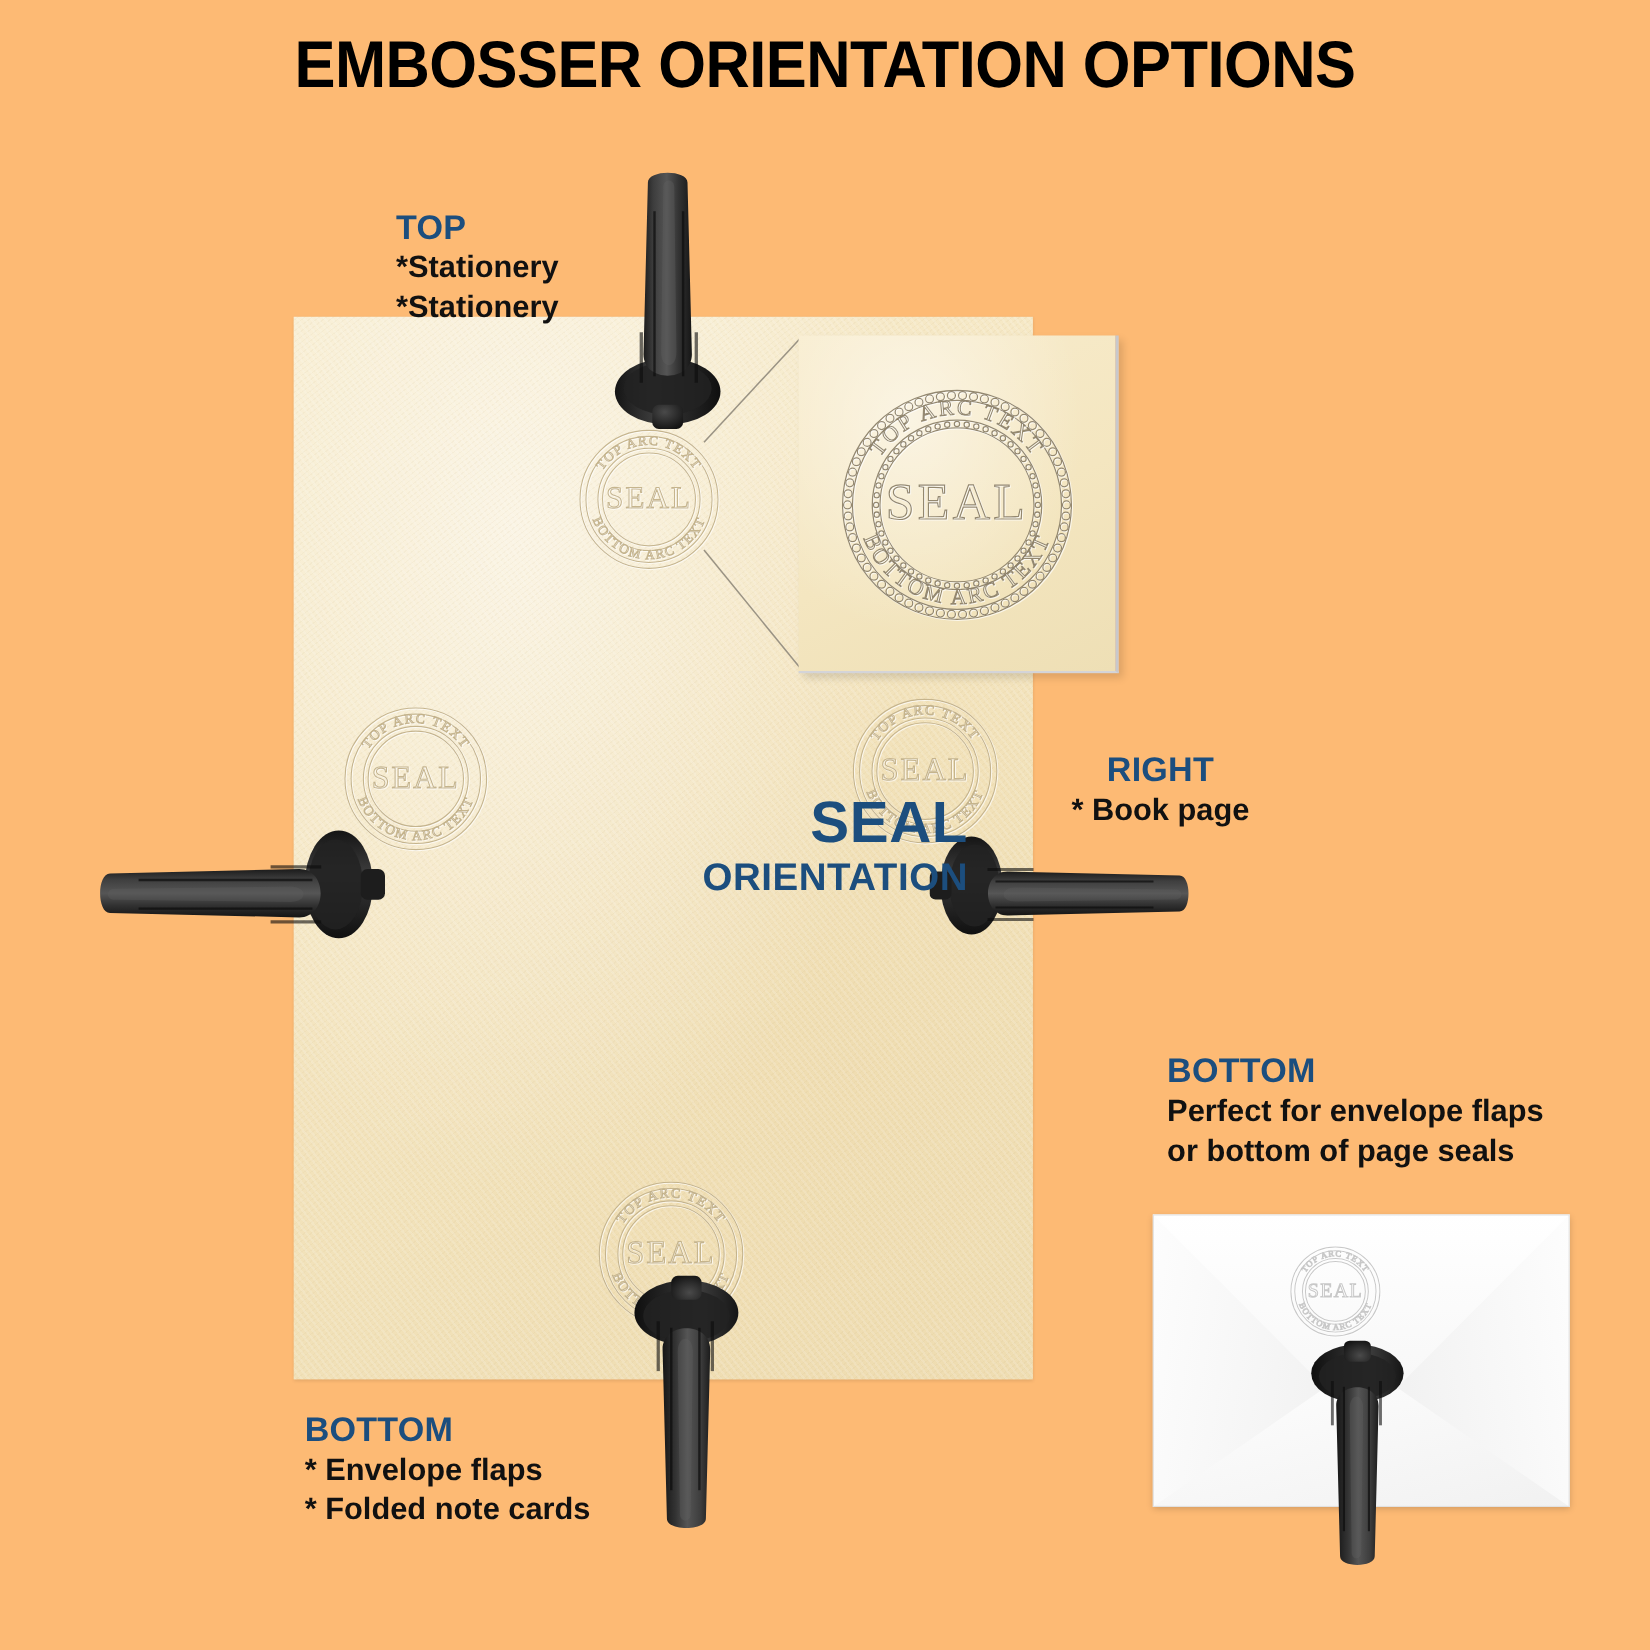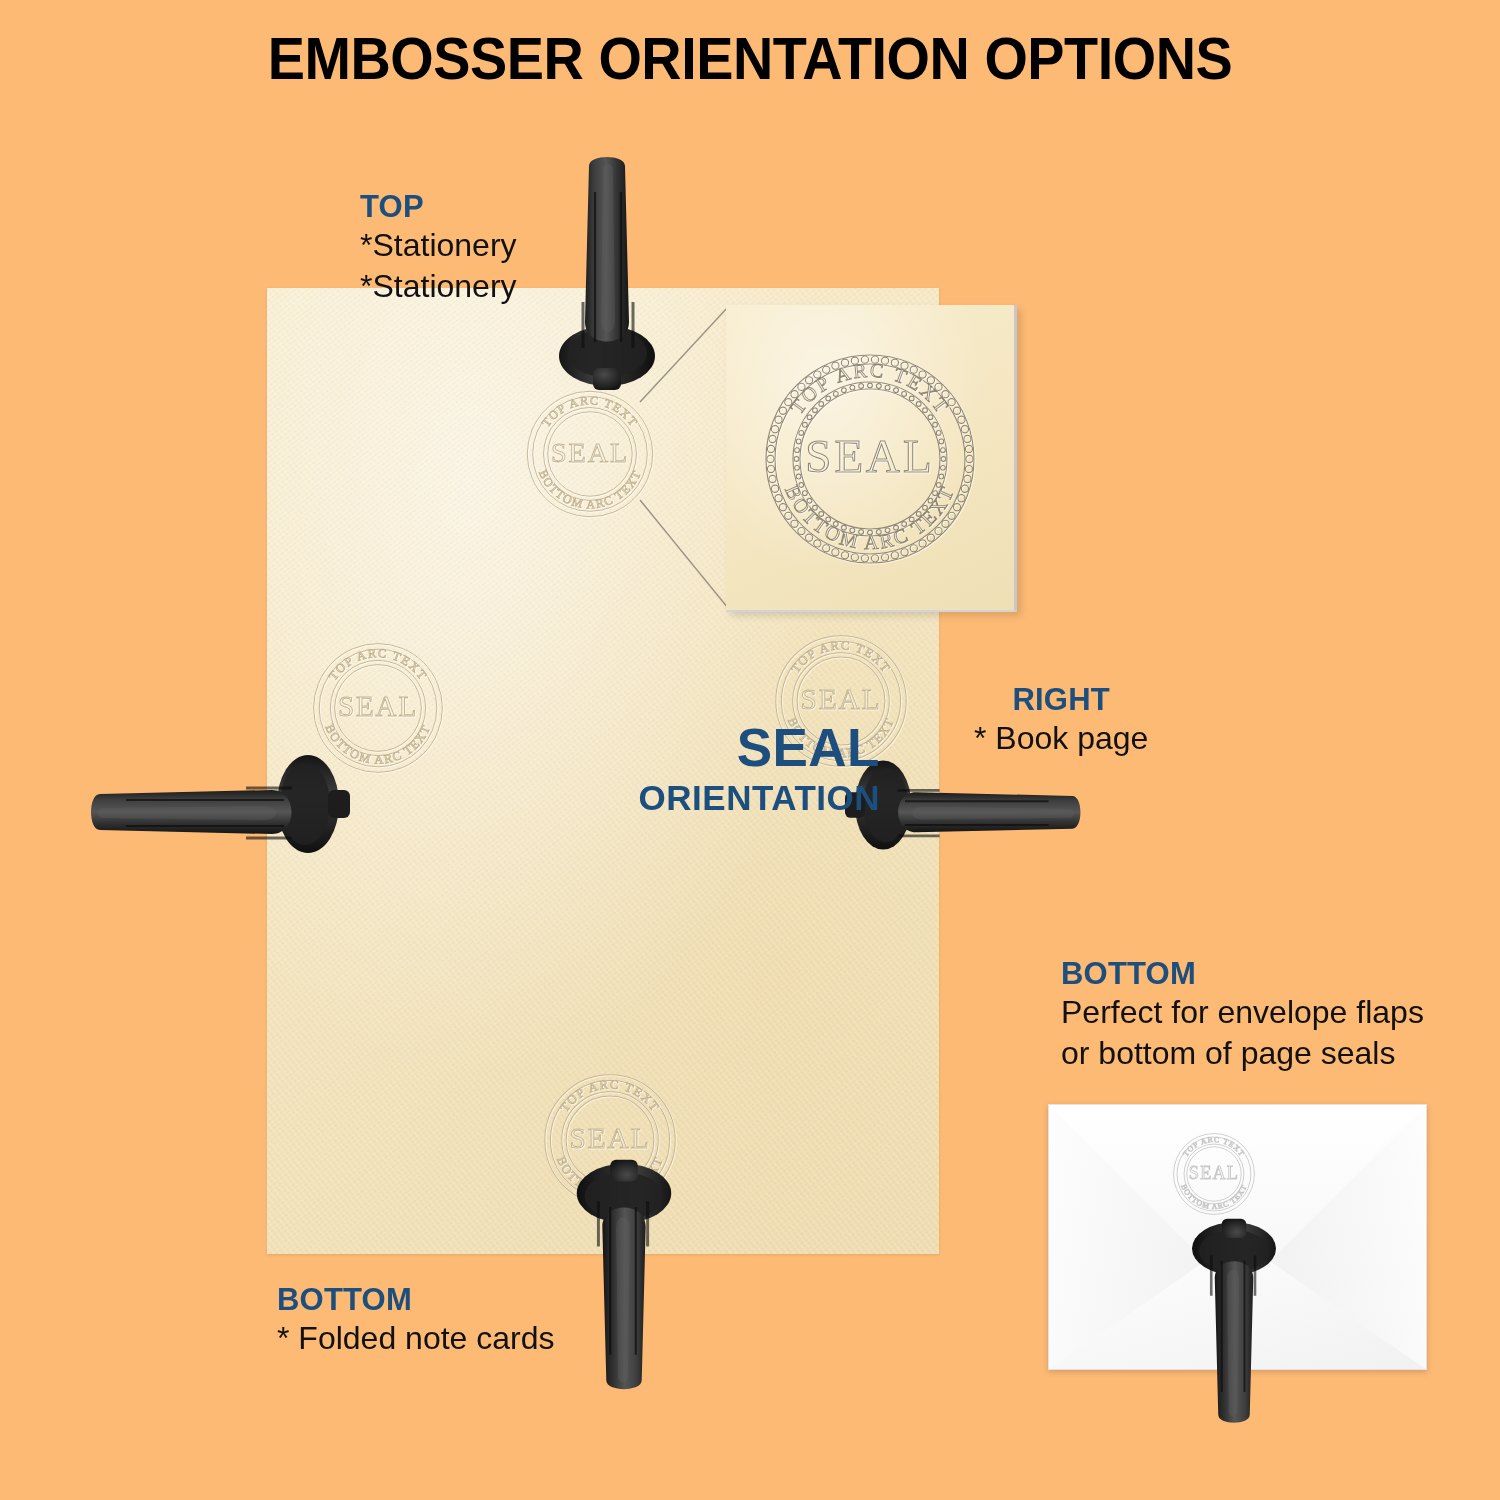--- a/index.html
+++ b/index.html
@@ -82,22 +82,22 @@
   .label-block{ position:absolute; }
   .label-head{
     color:#1c4e7e;
     font-weight:bold;
     font-size:31px;
     letter-spacing:.2px;
     line-height:1.12;
   }
   .label-line{
     color:#111111;
-    font-weight:normal;
-    font-size:32px;
+    font-weight:bold;
+    font-size:28px;
     line-height:1.28;
     white-space:nowrap;
   }
   #label-top{ left:360px; top:180px;margin-top:10px; }
   #label-left{ left:55px; top:697px; }
   #label-right{ left:974px; top:683px;text-align:center; }
   #label-bottom-paper{ left:277px; top:1283px; }
   #label-bottom-env{ left:1061px; top:957px; }
 
   
@@ -536,20 +536,21 @@
   </div>
 
 
   <div class="label-block" id="label-right">
     <div class="label-head">RIGHT</div>
     <div class="label-line">* Book page</div>
   </div>
 
   <div class="label-block" id="label-bottom-paper">
     <div class="label-head">BOTTOM</div>
+    <div class="label-line">* Envelope flaps</div>
     <div class="label-line">* Folded note cards</div>
   </div>
 
   <div class="label-block" id="label-bottom-env">
     <div class="label-head">BOTTOM</div>
     <div class="label-line">Perfect for envelope flaps</div>
     <div class="label-line">or bottom of page seals</div>
   </div>
 
 </div>

